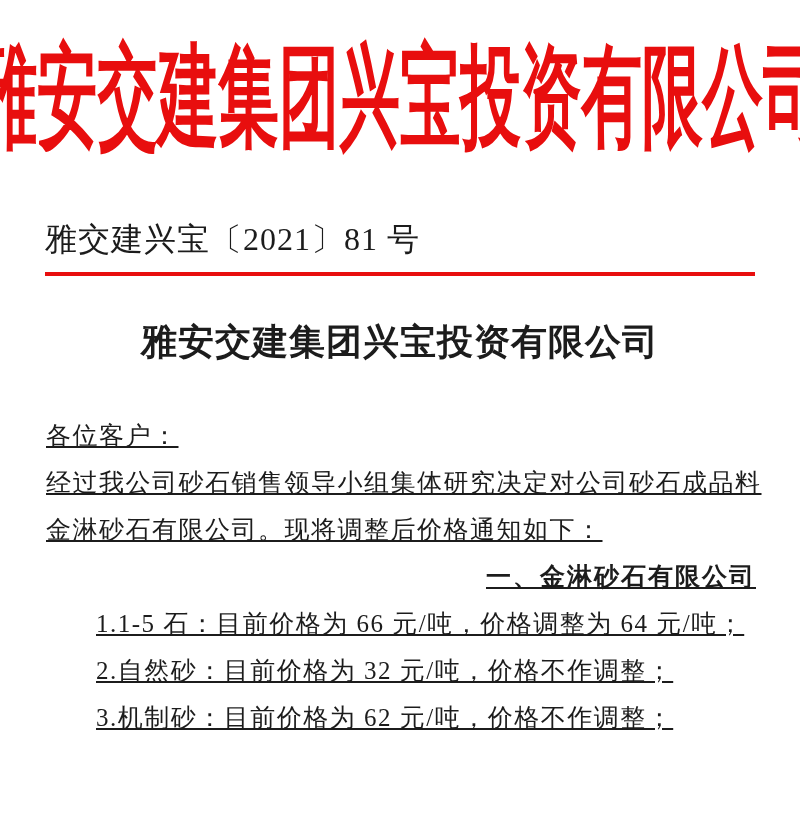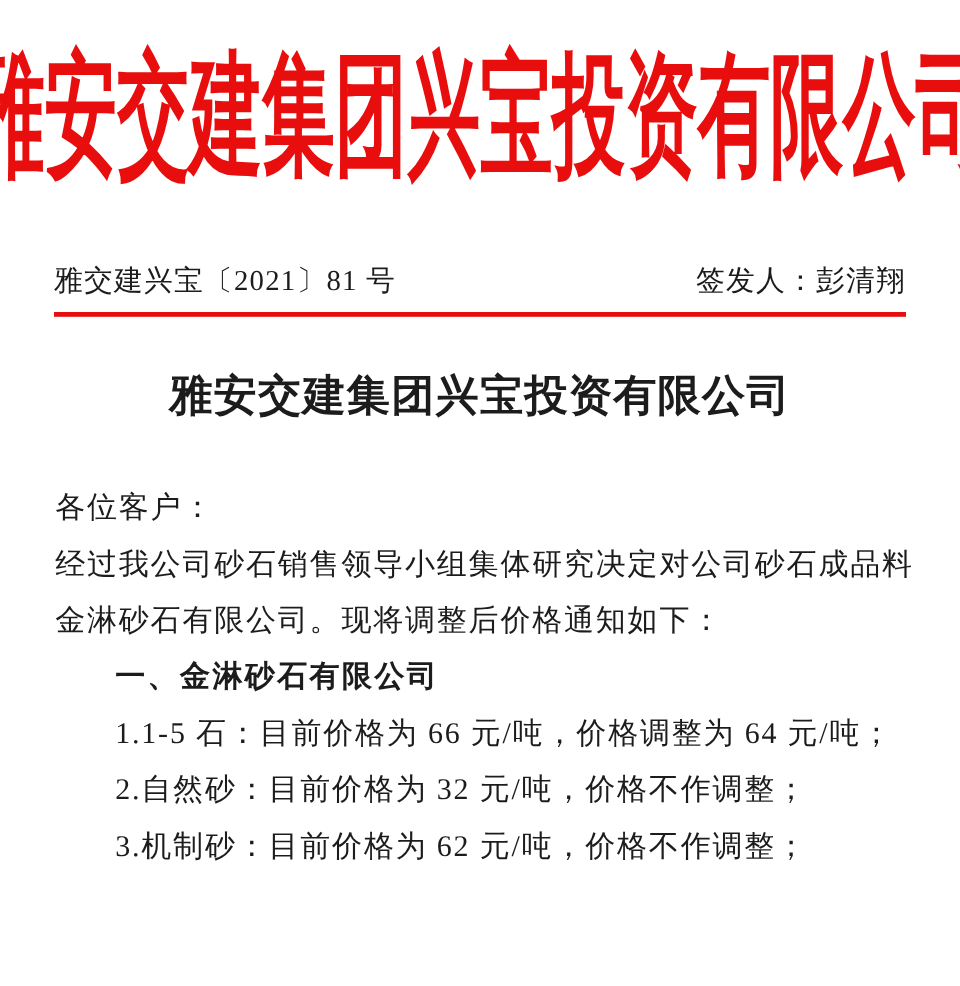--- a/index.html
+++ b/index.html
@@ -41,21 +41,21 @@
     letter-spacing: 0px;
     font-family: "Liberation Serif", "DejaVu Serif", serif;
   }
 
   
   .doc-meta {
     margin: 50px 45px 0 45px;
     display: flex;
     justify-content: space-between;
     align-items: flex-end;
-    font-size: 24px;
+    font-size: 32px;
     letter-spacing: 1px;
   }
 
   
   .red-rule {
     margin: 10px 45px 0 45px;
     height: 4px;
     background: #e80e0e;
   }
 
@@ -71,43 +71,44 @@
 
   
   .body-text {
     margin: 46px 44px 0 46px;
     font-size: 25px;
     line-height: 47px;
     letter-spacing: 1.5px;
   }
   .body-text .line {
     white-space: nowrap;
+    text-decoration: underline;
   }
   .indent-2em {
     padding-left: 50px;
   }
   .section-heading {
     font-family: "Liberation Sans", "DejaVu Sans", sans-serif;
     font-weight: bold;
     letter-spacing: 2px;
     font-size: 25px;
+    text-align: right;
   }
 </style>
 </head>
 <body>
 
 <div class="page">
 
   <div class="letterhead">
     <div class="company">雅安交建集团兴宝投资有限公司</div>
   </div>
 
   <div class="doc-meta">
     <span>雅交建兴宝〔2021〕81 号</span>
-    <span>签发人：彭清翔</span>
   </div>
 
   <div class="red-rule"></div>
 
   <div class="notice-title">
     <div>雅安交建集团兴宝投资有限公司</div>
   </div>
 
   <div class="body-text">
     <div class="line">各位客户：</div>

